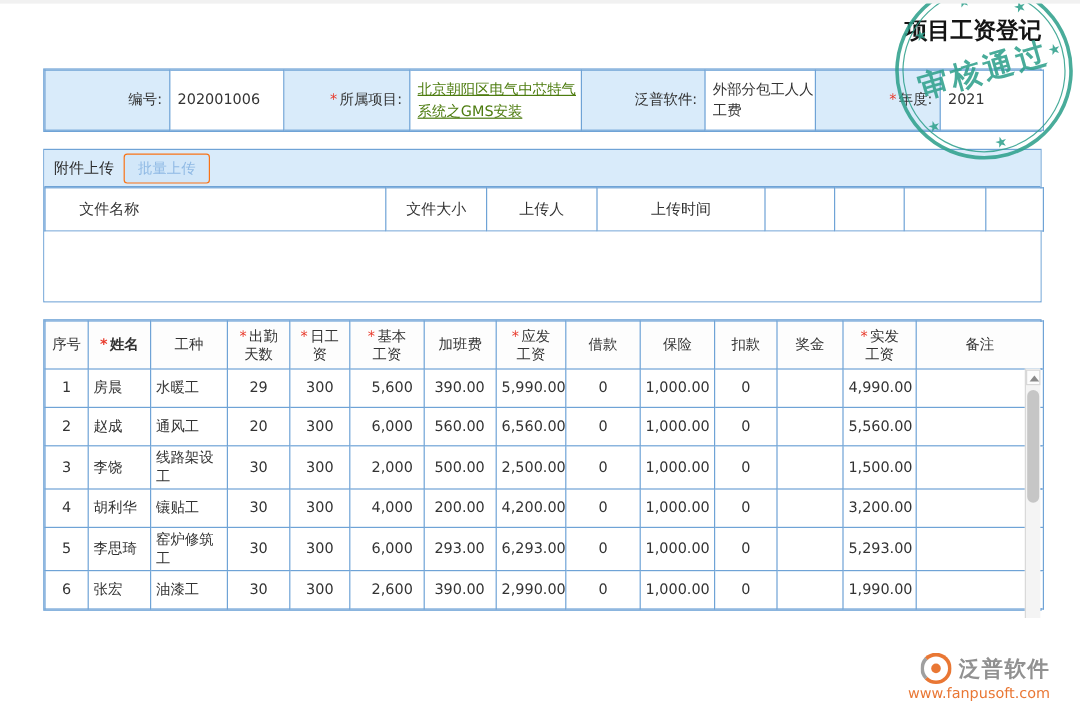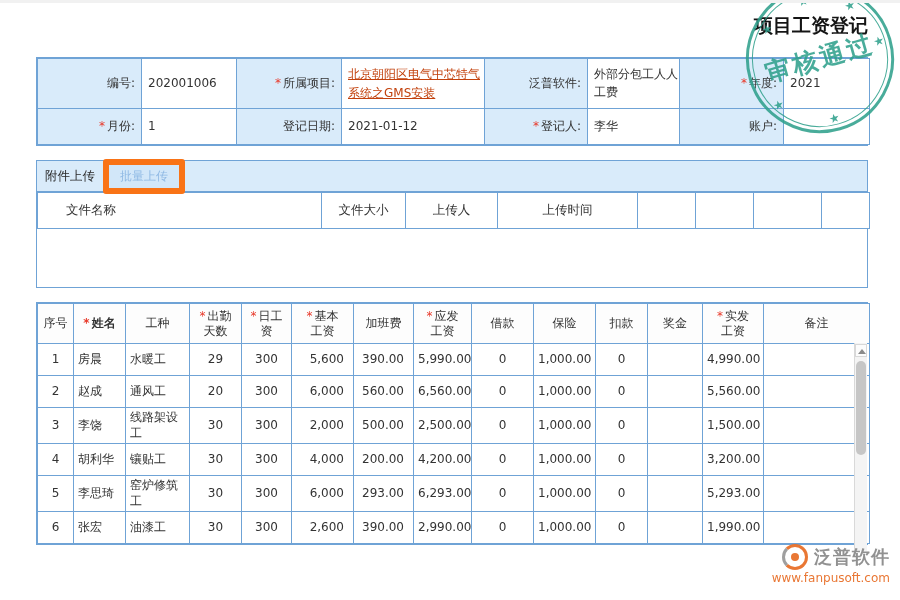--- a/index.html
+++ b/index.html
@@ -23,30 +23,30 @@
 
   table { border-collapse: collapse; width: 100%; table-layout: fixed; }
 
   
   .form-table td { border: 1px solid #6fa3d6; font-size: 12px; vertical-align: middle; }
   .form-table tr.r1 td { height: 50px; }
   .form-table tr.r2 td { height: 36px; }
   .flabel { background: #d9ebfa; text-align: right; padding-right: 6px; }
   .fvalue { background: #fff; padding-left: 6px; line-height: 1.45; }
   .req { color: #e8392a; margin-right: 2px; }
-  .link { color: #c2410c; text-decoration: underline; line-height: 1.5; cursor: pointer; }
+  .link { color: #4d7c0f; text-decoration: underline; line-height: 1.5; cursor: pointer; }
 
   
   .attach-table td { border: 1px solid #6fa3d6; height: 36px; font-size: 12.5px; background: #fff; }
   .attach-table td.al-left { text-align: left; padding-left: 20px; }
   .attach-table td.al-center { text-align: center; }
   .attach-empty { height: 58px; background: #fff; }
 
   .btn {
-    display: inline-flex; align-items: center; border: 6px solid #f97316;
+    display: inline-flex; align-items: center; border: 1px solid #f97316;
     background: #d2e7f9; border-radius: 3px; font-size: 12px; padding: 3px 11px; cursor: pointer;
   }
   .btn.upload { color: #8fb9e4; }
   .btn.export { color: #2a6fc0; }
 
   .sort-icon { display: inline-flex; margin-left: 2px; }
 
   
   .grid-wrap { position: relative; }
   .wage-table th, .wage-table td { border: 1px solid #6fa3d6; overflow: hidden; }
@@ -71,21 +71,21 @@
   .stamp-text {
     position: absolute; width: 100%; text-align: center; top: 50%; transform: translateY(-52%);
     font-size: 25px; font-weight: bold; color: #2fa08c; letter-spacing: 3px;
   }
   .star { position: absolute; color: #2fa08c; font-size: 12px; }
   .star.s1 { left: 26px; top: 24px; } .star.s2 { left: 68px; top: 7px; }
   .star.s3 { left: 112px; top: 24px; } .star.s4 { left: 130px; top: 66px; }
   .star.s5 { left: 16px; top: 100px; } .star.s6 { left: 66px; top: 128px; }
 
   
-  .watermark { position: absolute; right: 10px; top: 541px; z-index: 8; opacity: .95; }
+  .watermark { position: absolute; right: 25px; top: 541px; z-index: 8; opacity: .95; }
   .wm-top { display: flex; align-items: center; gap: 6px; justify-content: flex-end; }
   .wm-logo { width: 26px; height: 26px; border-radius: 50%; border: 3px solid #e8702a; border-left-color: #9a9a9a; position: relative; display: inline-block; background: #fff; }
   .wm-logo::after { content: ""; position: absolute; width: 8px; height: 8px; border-radius: 50%; background: #e8702a; left: 6px; top: 6px; }
   .wm-name { font-size: 18px; font-weight: bold; color: #8c8c8c; letter-spacing: 1px; }
   .wm-url { font-size: 12px; color: #e8702a; margin-top: 1px; text-align: right; }
 </style>
 </head>
 <body>
 
 <div class="page">
@@ -113,34 +113,20 @@
           <span class="req">*</span><span>所属项目:</span></td>
         <td class="fvalue">
           <a class="link" href="#">北京朝阳区电气中芯特气系统之GMS安装</a></td>
         <td class="flabel">
           <span>泛普软件:</span></td>
         <td class="fvalue">外部分包工人人工费</td>
         <td class="flabel">
           <span class="req">*</span><span>年度:</span></td>
         <td class="fvalue">2021</td>
       </tr>
-      <tr class="r2">
-        <td class="flabel">
-          <span class="req">*</span><span>月份:</span></td>
-        <td class="fvalue">1</td>
-        <td class="flabel">
-          <span>登记日期:</span></td>
-        <td class="fvalue">2021-01-12</td>
-        <td class="flabel">
-          <span class="req">*</span><span>登记人:</span></td>
-        <td class="fvalue">李华</td>
-        <td class="flabel">
-          <span>账户:</span></td>
-        <td class="fvalue"></td>
-      </tr>
     </tbody>
       </table>
   </div>
 
   <div class="box">
     <div class="sec-head tall">
       <span>附件上传</span>
       <button class="btn upload">批量上传</button>
     </div>
     <table class="attach-table">

